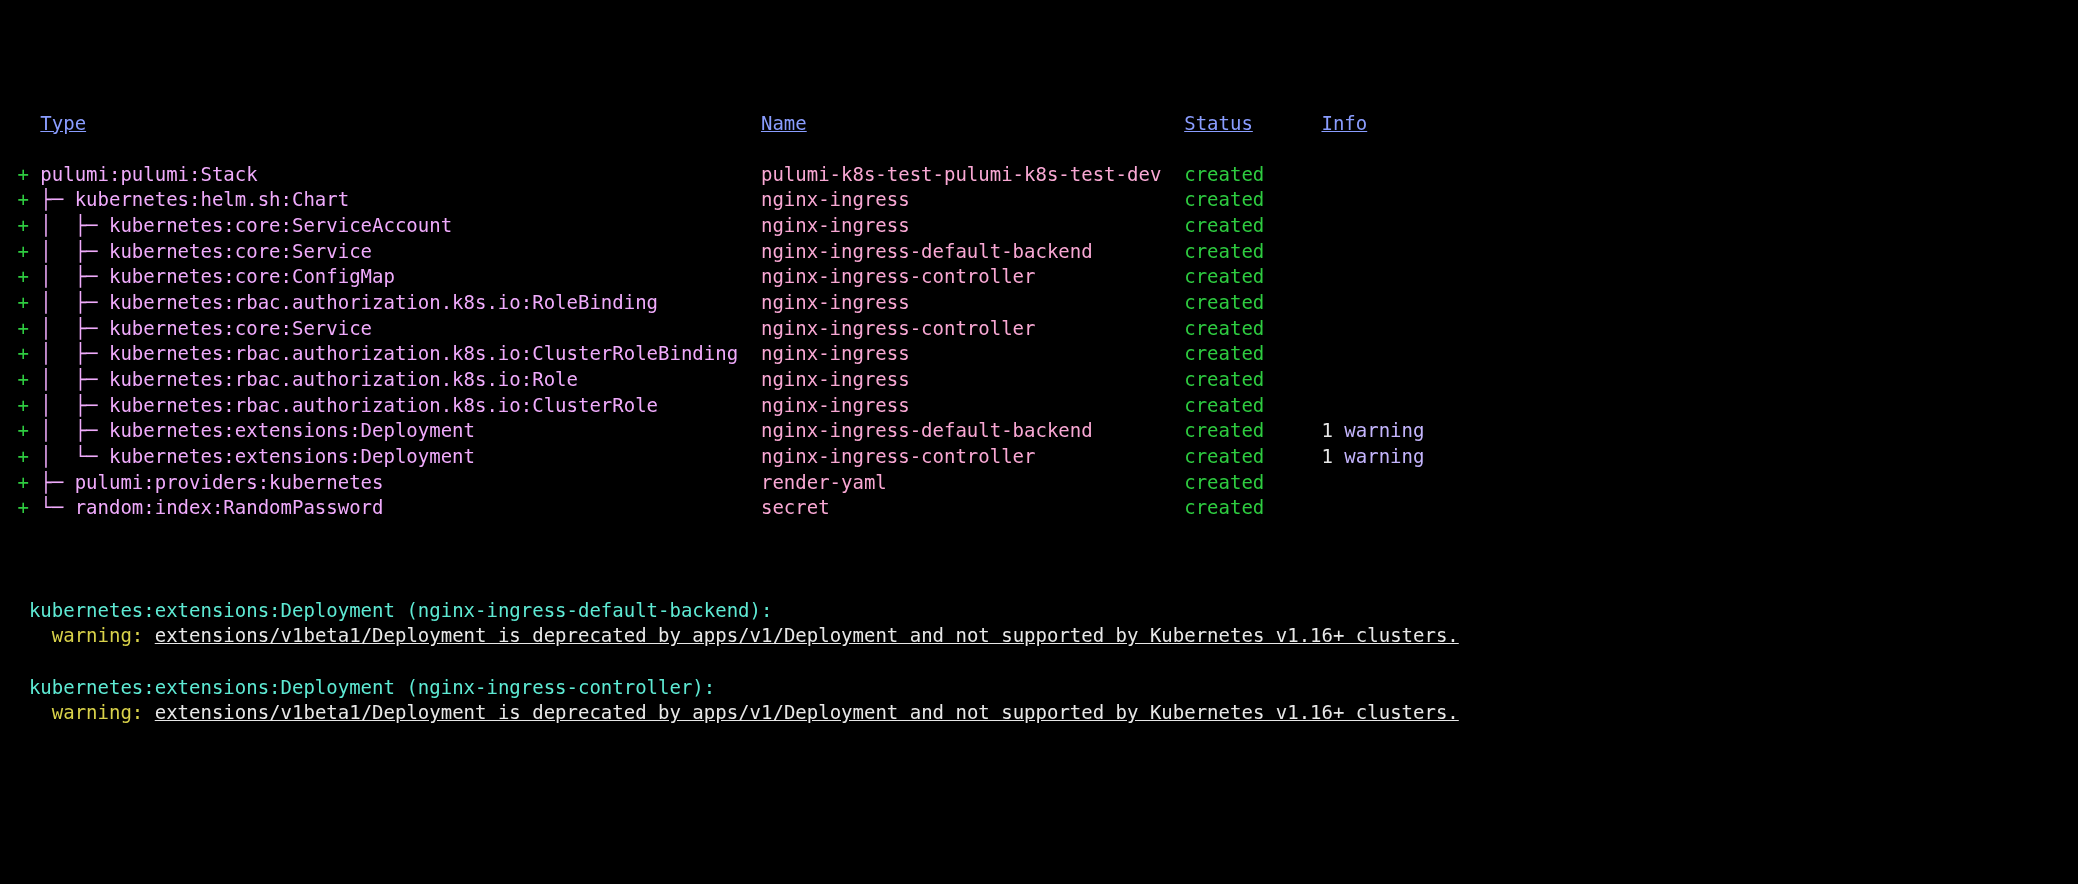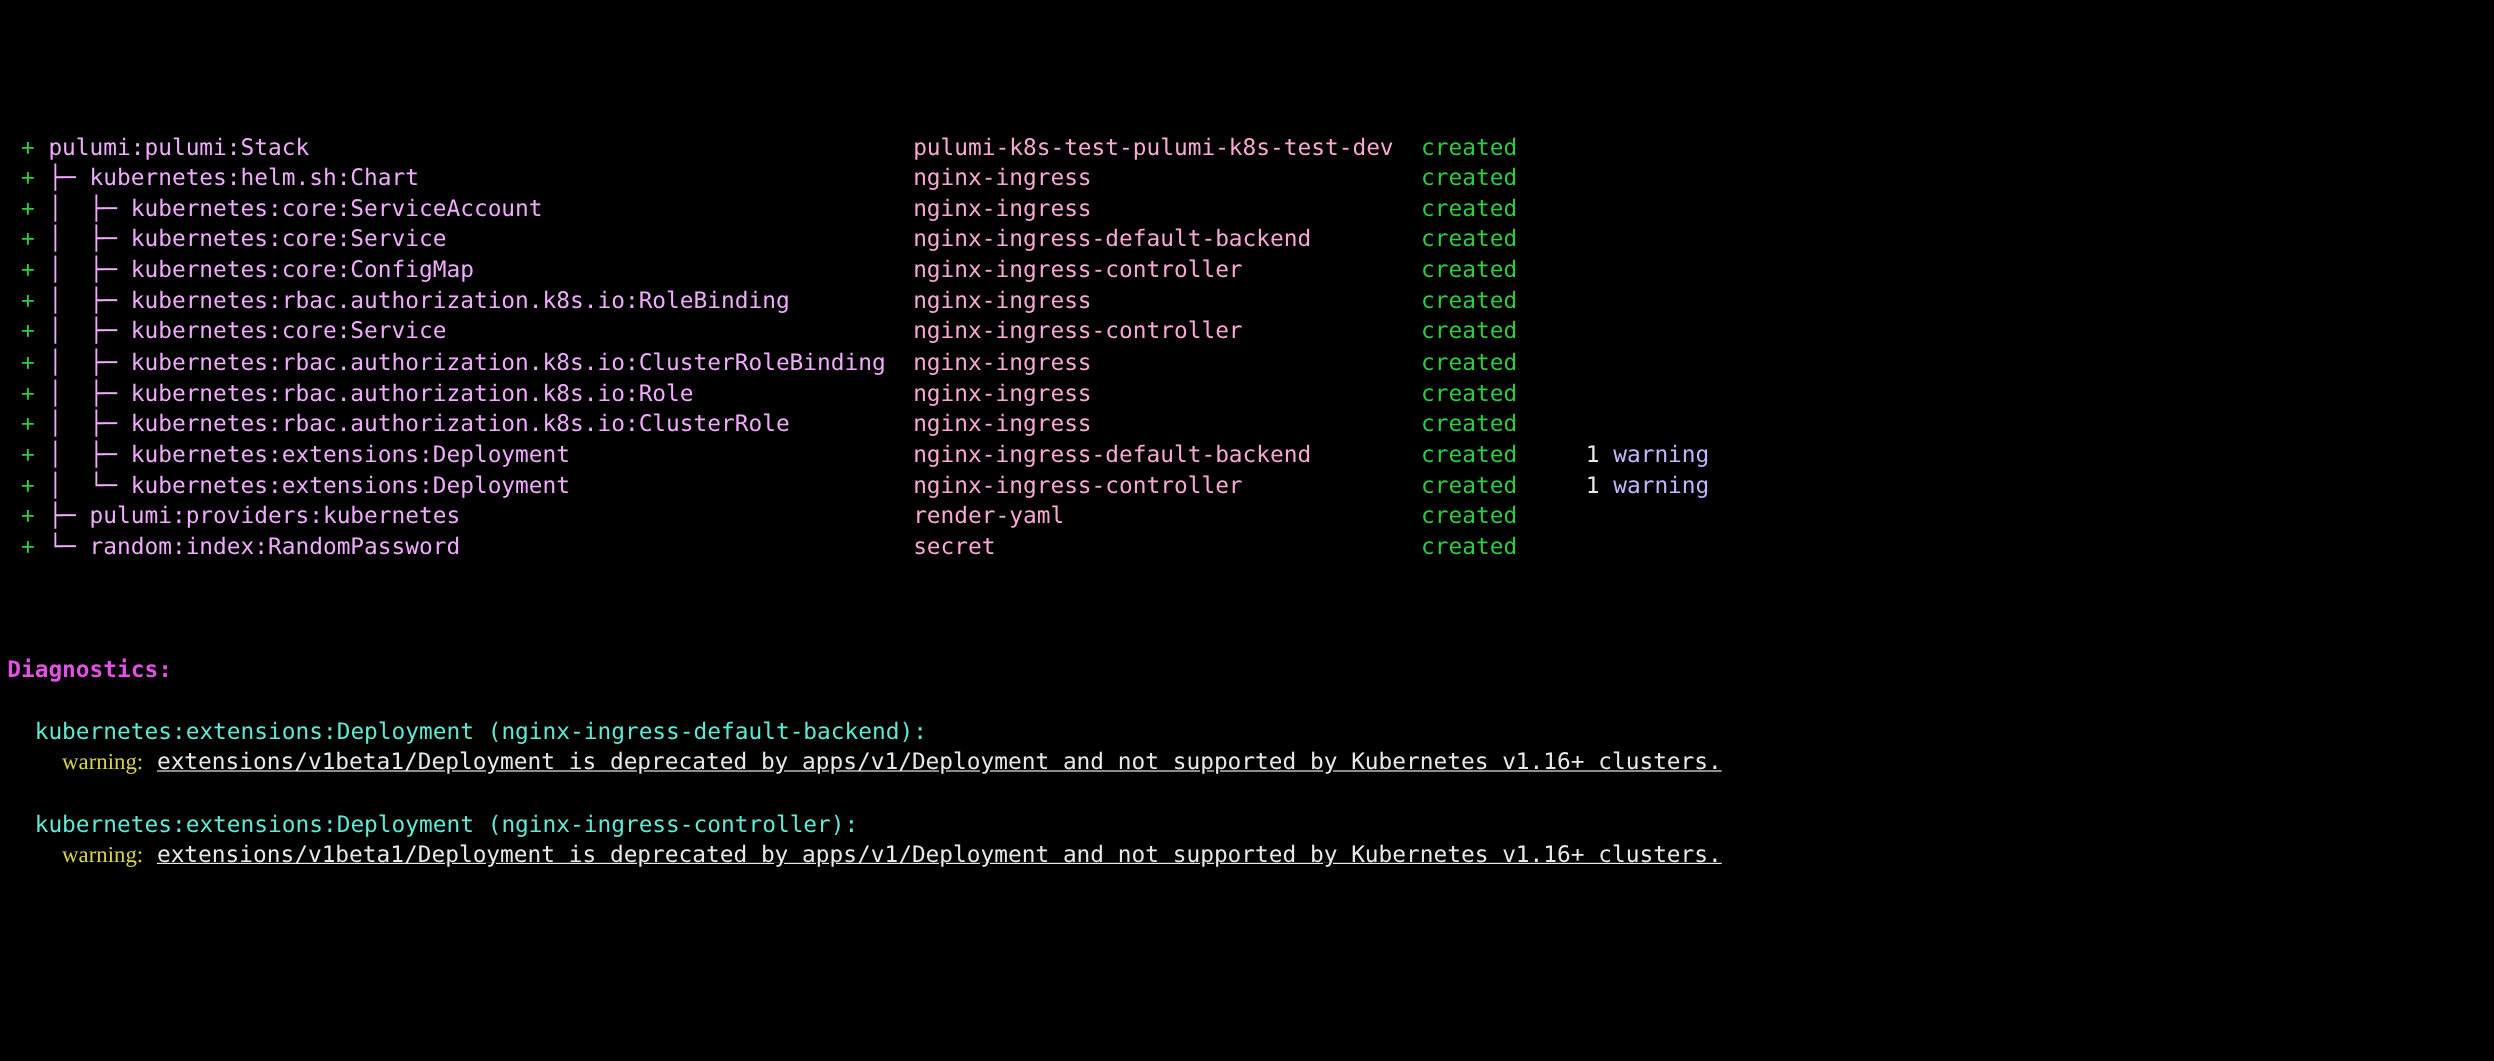--- a/index.html
+++ b/index.html
@@ -17,33 +17,33 @@
     text-decoration: underline;
   }
   .plus { color: #2ecc40; }
   .type { color: #f0abfc; }
   .name { color: #f9a8d4; }
   .status-created { color: #2ecc40; text-align: center; }
   .info-num { color: #e8e8e8; }
   .info-warn { color: #c4b5fd; }
   .diag-hdr { color: #e252e2; font-weight: bold; }
   .diag-res { color: #5eead4; }
-  .warn-label { color: #d9d24a; font-family: Liberation Serif, serif; }
+  .warn-label { color: #d9d24a; }
   .warn-msg { color: #e8e8e8; text-decoration: underline; }
   .row { display: block; }
   .c-plus { display:inline-block; width: 3ch; }
   .c-type { display:inline-block; width: 63ch; }
   .c-name { display:inline-block; width: 37ch; }
   .c-status { display:inline-block; width: 12ch; }
   .c-info { display:inline-block; }
 </style>
 </head>
 <body>
 
 
 <div>
+<span class="row"><span class="c-plus"> </span><span class="c-type"><span class="hdr">Type</span></span><span class="c-name"><span class="hdr">Name</span></span><span class="c-status"><span class="hdr">Status</span></span><span class="c-info"><span class="hdr">Info</span></span></span>
 <div id="rows"><span class="row"><span class="c-plus plus"> + </span><span class="c-type"><span class="type">pulumi:pulumi:Stack</span></span><span class="c-name"><span class="name">pulumi-k8s-test-pulumi-k8s-test-dev</span></span><span class="c-status"><span class="status-created">created</span></span><span class="c-info"></span></span><span class="row"><span class="c-plus plus"> + </span><span class="c-type"><span class="type">├─ kubernetes:helm.sh:Chart</span></span><span class="c-name"><span class="name">nginx-ingress</span></span><span class="c-status"><span class="status-created">created</span></span><span class="c-info"></span></span><span class="row"><span class="c-plus plus"> + </span><span class="c-type"><span class="type">│  ├─ kubernetes:core:ServiceAccount</span></span><span class="c-name"><span class="name">nginx-ingress</span></span><span class="c-status"><span class="status-created">created</span></span><span class="c-info"></span></span><span class="row"><span class="c-plus plus"> + </span><span class="c-type"><span class="type">│  ├─ kubernetes:core:Service</span></span><span class="c-name"><span class="name">nginx-ingress-default-backend</span></span><span class="c-status"><span class="status-created">created</span></span><span class="c-info"></span></span><span class="row"><span class="c-plus plus"> + </span><span class="c-type"><span class="type">│  ├─ kubernetes:core:ConfigMap</span></span><span class="c-name"><span class="name">nginx-ingress-controller</span></span><span class="c-status"><span class="status-created">created</span></span><span class="c-info"></span></span><span class="row"><span class="c-plus plus"> + </span><span class="c-type"><span class="type">│  ├─ kubernetes:rbac.authorization.k8s.io:RoleBinding</span></span><span class="c-name"><span class="name">nginx-ingress</span></span><span class="c-status"><span class="status-created">created</span></span><span class="c-info"></span></span><span class="row"><span class="c-plus plus"> + </span><span class="c-type"><span class="type">│  ├─ kubernetes:core:Service</span></span><span class="c-name"><span class="name">nginx-ingress-controller</span></span><span class="c-status"><span class="status-created">created</span></span><span class="c-info"></span></span><span class="row"><span class="c-plus plus"> + </span><span class="c-type"><span class="type">│  ├─ kubernetes:rbac.authorization.k8s.io:ClusterRoleBinding</span></span><span class="c-name"><span class="name">nginx-ingress</span></span><span class="c-status"><span class="status-created">created</span></span><span class="c-info"></span></span><span class="row"><span class="c-plus plus"> + </span><span class="c-type"><span class="type">│  ├─ kubernetes:rbac.authorization.k8s.io:Role</span></span><span class="c-name"><span class="name">nginx-ingress</span></span><span class="c-status"><span class="status-created">created</span></span><span class="c-info"></span></span><span class="row"><span class="c-plus plus"> + </span><span class="c-type"><span class="type">│  ├─ kubernetes:rbac.authorization.k8s.io:ClusterRole</span></span><span class="c-name"><span class="name">nginx-ingress</span></span><span class="c-status"><span class="status-created">created</span></span><span class="c-info"></span></span><span class="row"><span class="c-plus plus"> + </span><span class="c-type"><span class="type">│  ├─ kubernetes:extensions:Deployment</span></span><span class="c-name"><span class="name">nginx-ingress-default-backend</span></span><span class="c-status"><span class="status-created">created</span></span><span class="c-info"><span class="info-num">1 </span><span class="info-warn">warning</span></span></span><span class="row"><span class="c-plus plus"> + </span><span class="c-type"><span class="type">│  └─ kubernetes:extensions:Deployment</span></span><span class="c-name"><span class="name">nginx-ingress-controller</span></span><span class="c-status"><span class="status-created">created</span></span><span class="c-info"><span class="info-num">1 </span><span class="info-warn">warning</span></span></span><span class="row"><span class="c-plus plus"> + </span><span class="c-type"><span class="type">├─ pulumi:providers:kubernetes</span></span><span class="c-name"><span class="name">render-yaml</span></span><span class="c-status"><span class="status-created">created</span></span><span class="c-info"></span></span><span class="row"><span class="c-plus plus"> + </span><span class="c-type"><span class="type">└─ random:index:RandomPassword</span></span><span class="c-name"><span class="name">secret</span></span><span class="c-status"><span class="status-created">created</span></span><span class="c-info"></span></span></div>
 <span class="row"> </span>
-<span class="row"><span class="diag-hdr">Diagnostics:</span></span>
 <div id="diags"><span class="row">  <span class="diag-res">kubernetes:extensions:Deployment (nginx-ingress-default-backend):</span></span><span class="row">    <span class="warn-label">warning:</span> <span class="warn-msg">extensions/v1beta1/Deployment is deprecated by apps/v1/Deployment and not supported by Kubernetes v1.16+ clusters.</span></span><span class="row"> </span><span class="row">  <span class="diag-res">kubernetes:extensions:Deployment (nginx-ingress-controller):</span></span><span class="row">    <span class="warn-label">warning:</span> <span class="warn-msg">extensions/v1beta1/Deployment is deprecated by apps/v1/Deployment and not supported by Kubernetes v1.16+ clusters.</span></span><span class="row"> </span></div>
 </div>
 
 
 
 </body></html>

